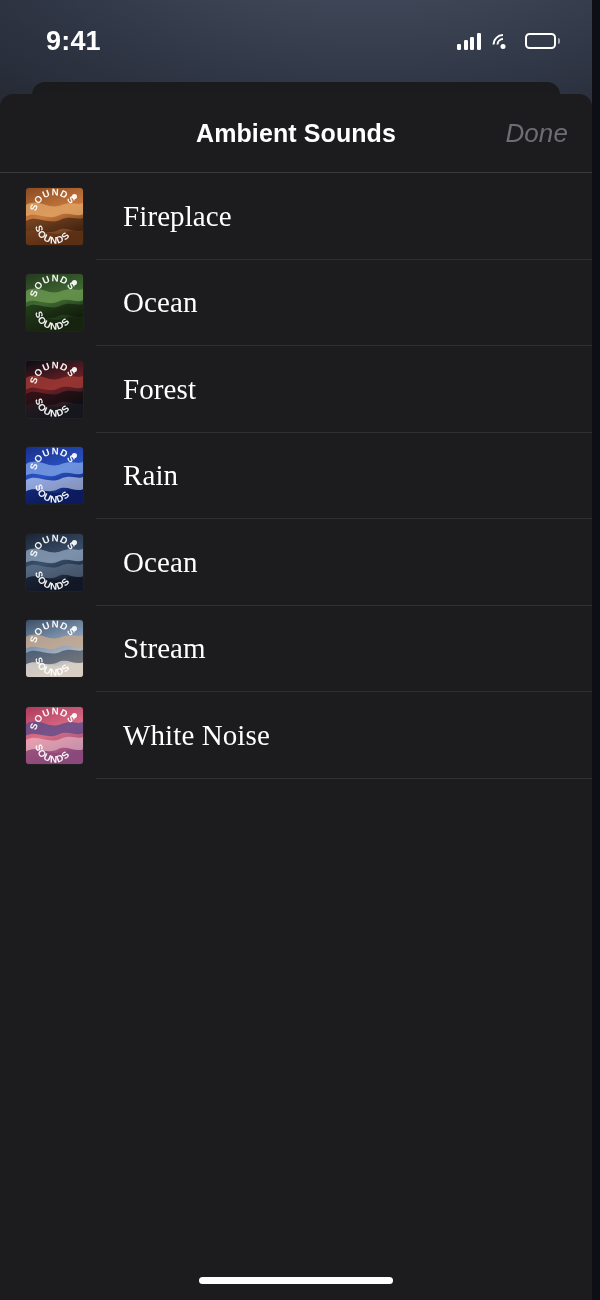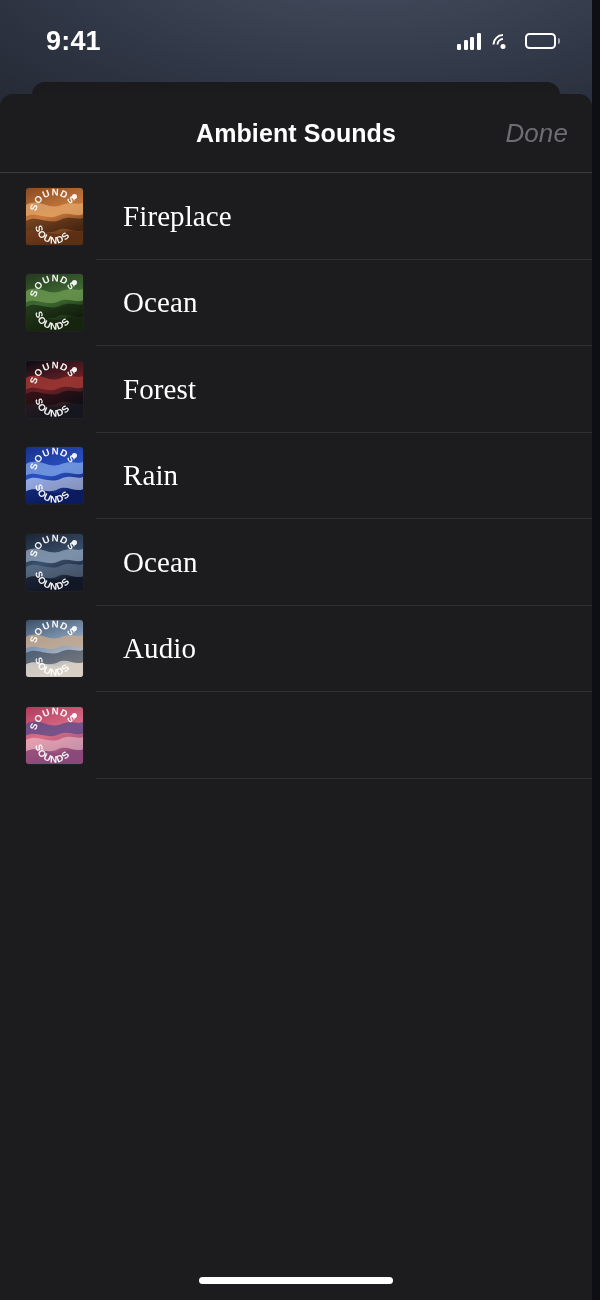--- a/index.html
+++ b/index.html
@@ -299,21 +299,21 @@
               </defs>
               <rect width="100" height="100" fill="url(#gaw5)"></rect>
               <path d="M0,30 C22,16 40,40 62,30 C80,22 92,32 100,26 L100,46 C88,52 74,40 58,48 C38,58 18,40 0,50 Z" fill="#c8a98c" opacity="0.78"></path>
               <path d="M0,58 C20,46 38,66 60,56 C80,47 92,58 100,52 L100,74 C86,80 72,66 56,74 C36,84 16,68 0,78 Z" fill="#24303f" opacity="0.55"></path>
               <path d="M0,78 C24,66 44,88 68,78 C84,71 94,80 100,76 L100,100 L0,100 Z" fill="#d8cfc4" opacity="0.72"></path>
               <circle cx="85" cy="15" r="4.5" fill="#ffffff" opacity="0.92"></circle>
               <text font-family="Liberation Sans, sans-serif" font-size="17" font-weight="bold" fill="#ffffff" opacity="0.95" letter-spacing="1.5"><textPath href="#arcaw5" startOffset="12%">SOUNDS</textPath></text>
               <text font-family="Liberation Sans, sans-serif" font-size="17" font-weight="bold" fill="#ffffff" opacity="0.95" letter-spacing="1.5"><textPath href="#arc2aw5" startOffset="12%">SOUNDS</textPath></text>
             </svg>
           </div>
-          <span class="row-label">Audio</span>
+          <span class="row-label">Stream</span>
         </div>
         <div class="row">
           <div class="thumb">
             <svg viewBox="0 0 100 100" preserveAspectRatio="none">
               <defs>
                 <linearGradient id="gaw6" x1="0" y1="0" x2="0.35" y2="1">
                   <stop offset="0%" stop-color="#b03a5c"></stop>
                   <stop offset="55%" stop-color="#d96d86"></stop>
                   <stop offset="100%" stop-color="#8a4a7a"></stop>
                 </linearGradient>
@@ -322,18 +322,19 @@
               </defs>
               <rect width="100" height="100" fill="url(#gaw6)"></rect>
               <path d="M0,30 C22,16 40,40 62,30 C80,22 92,32 100,26 L100,46 C88,52 74,40 58,48 C38,58 18,40 0,50 Z" fill="#5b4b8a" opacity="0.78"></path>
               <path d="M0,58 C20,46 38,66 60,56 C80,47 92,58 100,52 L100,74 C86,80 72,66 56,74 C36,84 16,68 0,78 Z" fill="#f0c8d2" opacity="0.55"></path>
               <path d="M0,78 C24,66 44,88 68,78 C84,71 94,80 100,76 L100,100 L0,100 Z" fill="#8a4a7a" opacity="0.72"></path>
               <circle cx="85" cy="15" r="4.5" fill="#ffffff" opacity="0.92"></circle>
               <text font-family="Liberation Sans, sans-serif" font-size="17" font-weight="bold" fill="#ffffff" opacity="0.95" letter-spacing="1.5"><textPath href="#arcaw6" startOffset="12%">SOUNDS</textPath></text>
               <text font-family="Liberation Sans, sans-serif" font-size="17" font-weight="bold" fill="#ffffff" opacity="0.95" letter-spacing="1.5"><textPath href="#arc2aw6" startOffset="12%">SOUNDS</textPath></text>
             </svg>
           </div>
+          <span class="row-label">White Noise</span>
         </div>
       </div>
   </div>
 
   <div id="home-indicator"></div>
 </div>
 
 </body></html>

